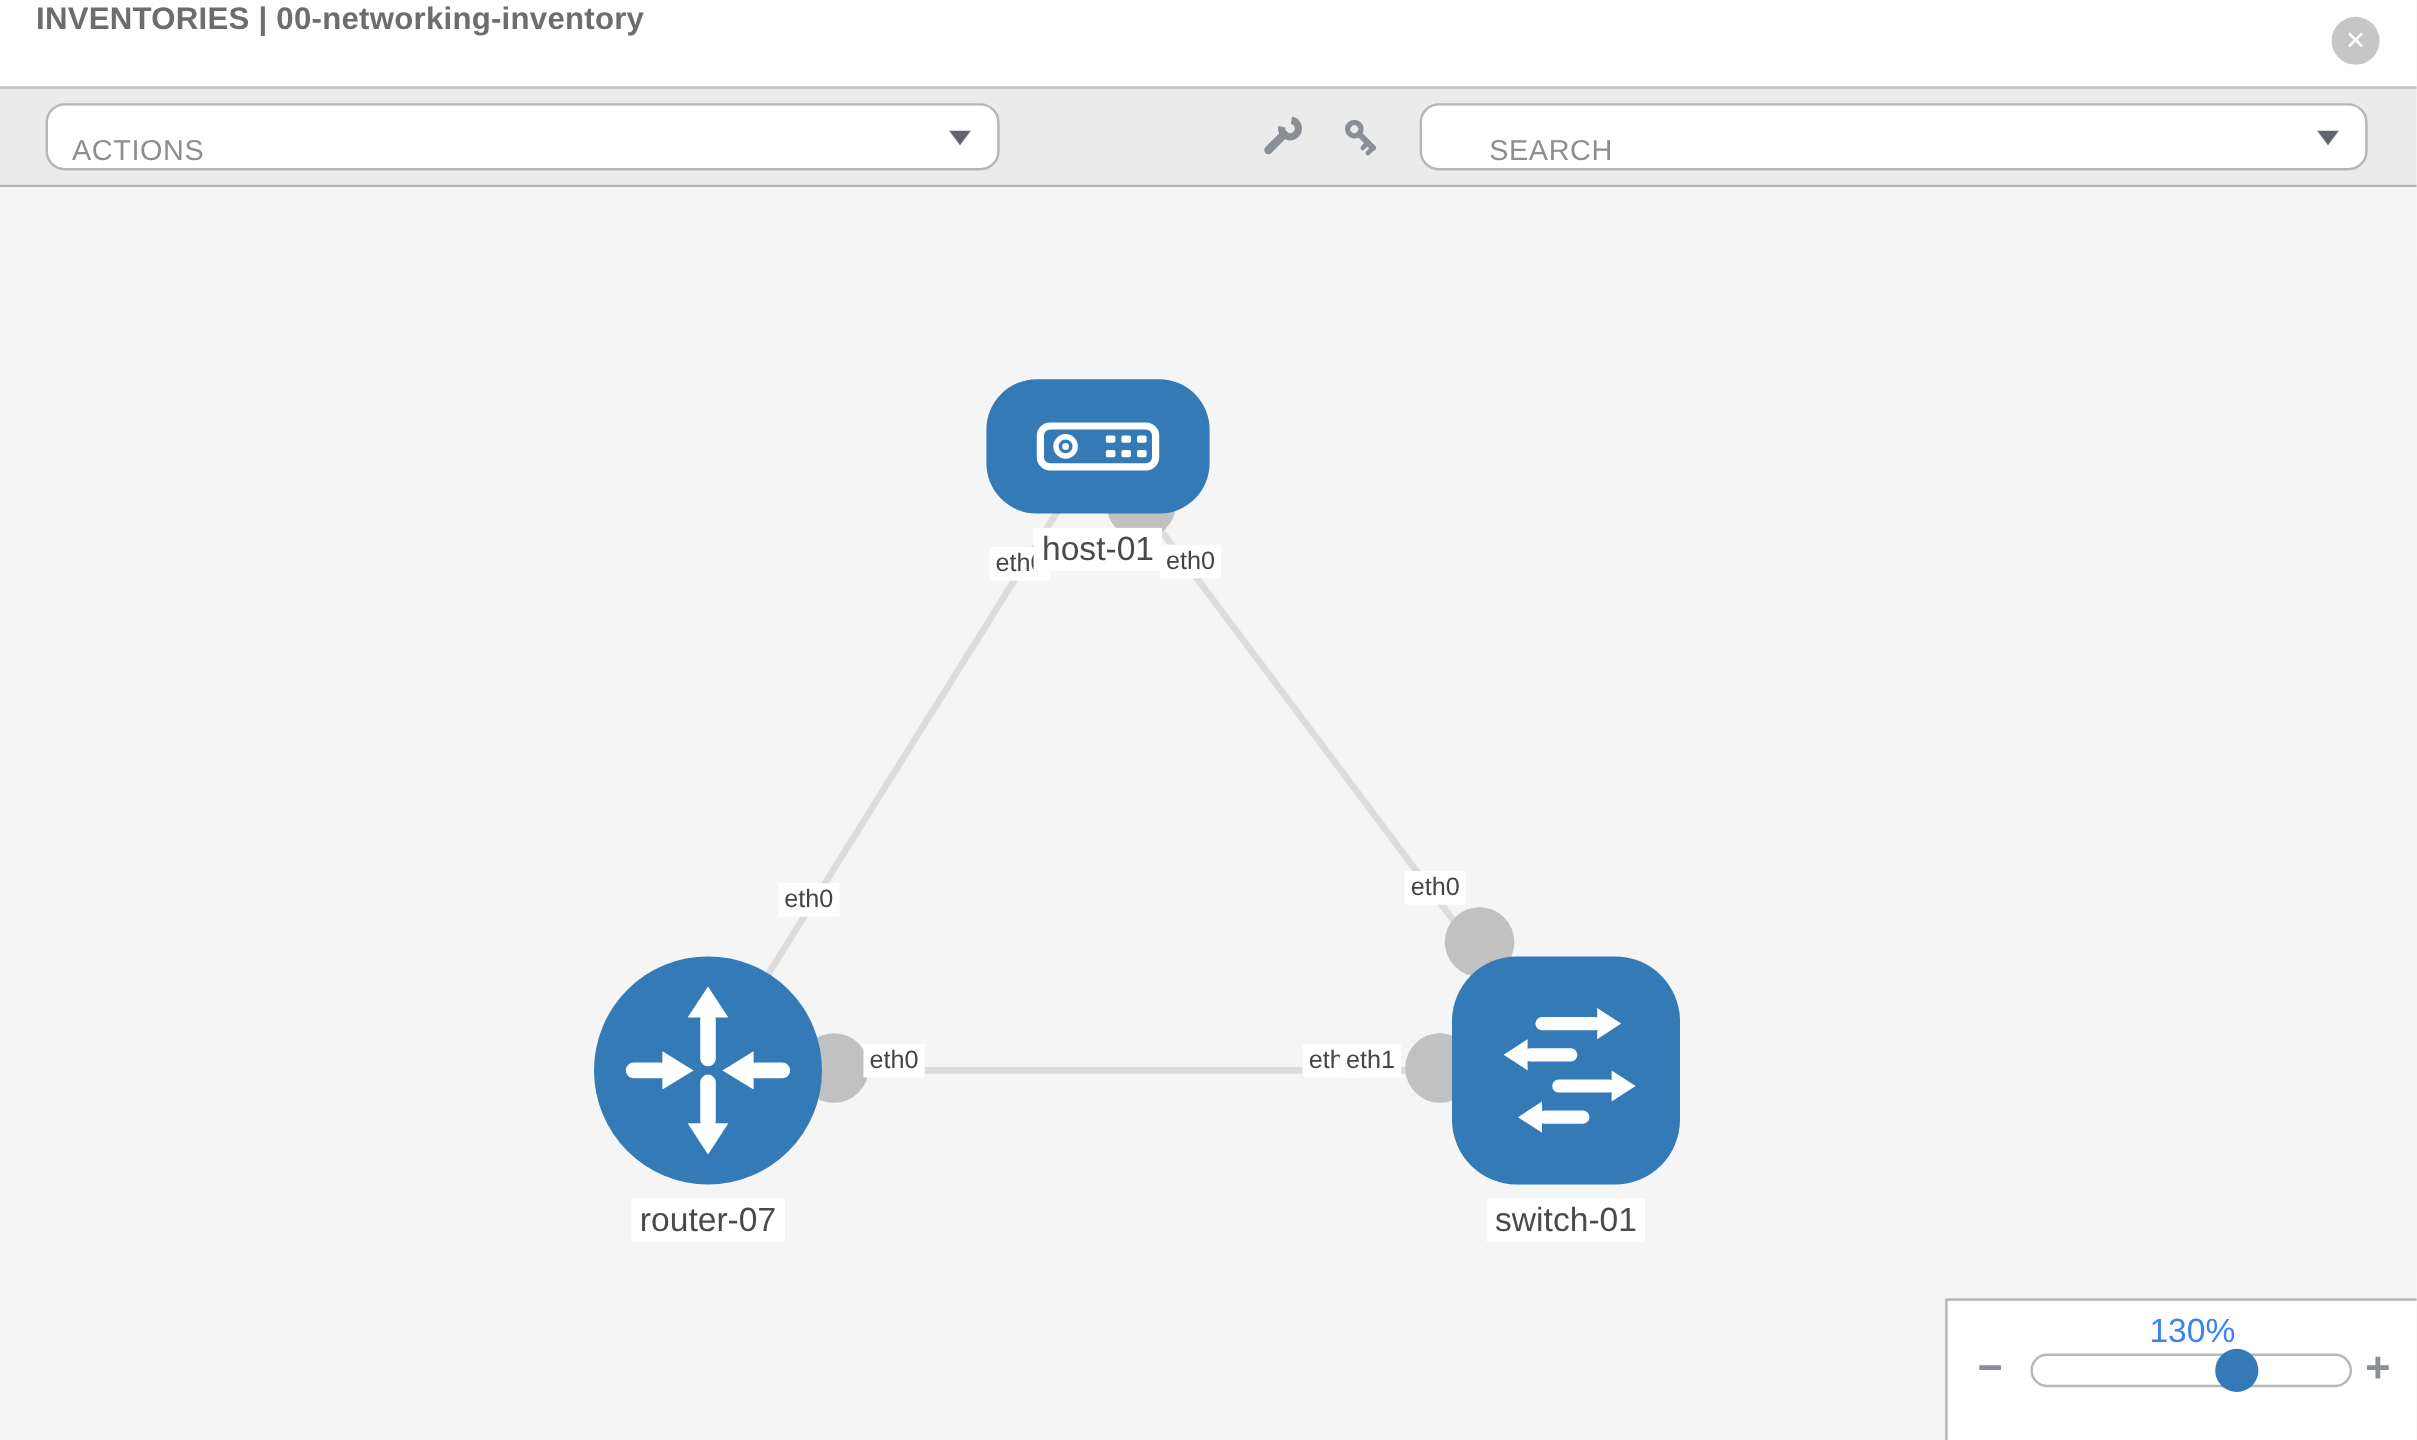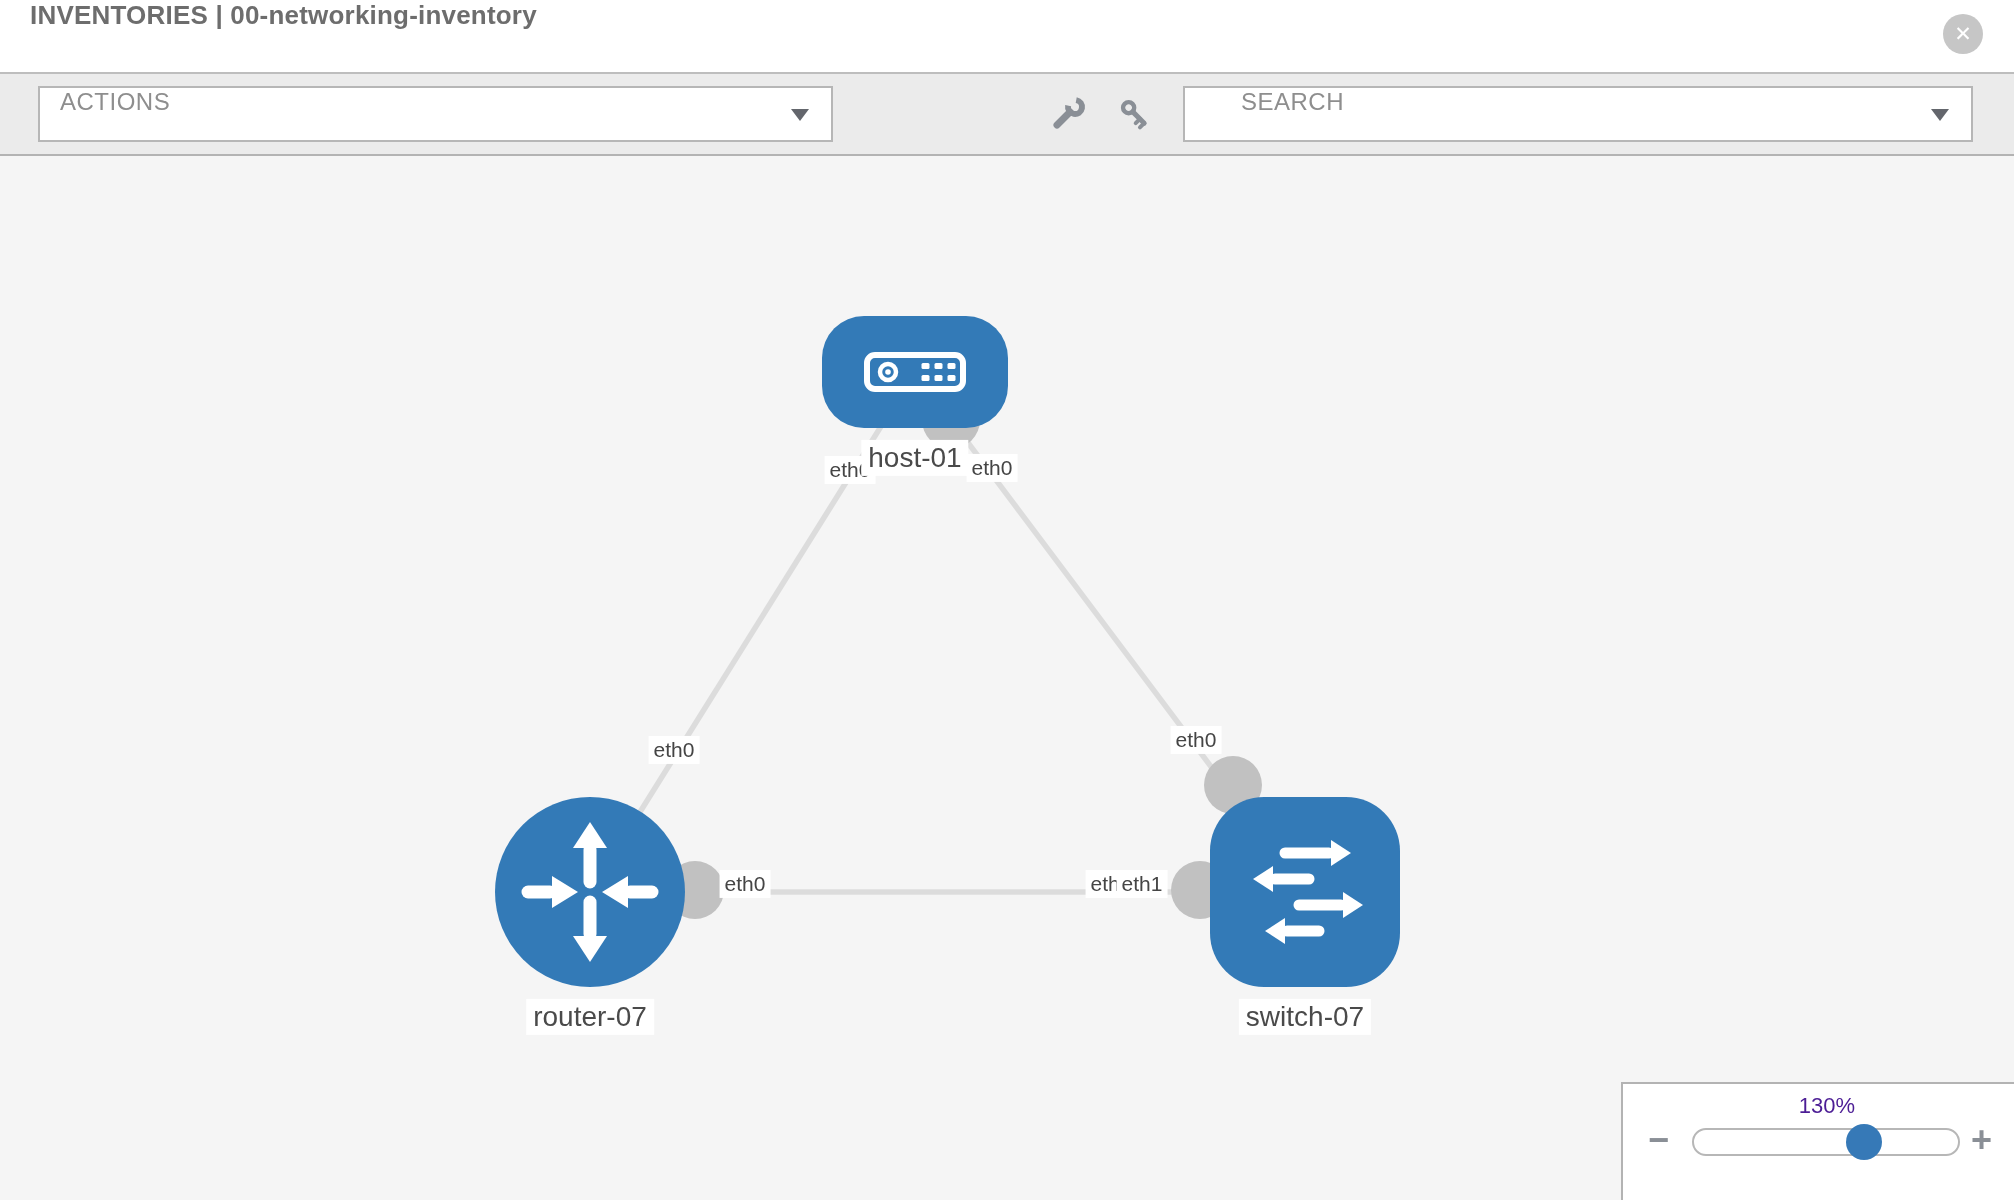--- a/index.html
+++ b/index.html
@@ -21,22 +21,22 @@
     background:#c6c6c6;color:#ffffff;display:flex;align-items:center;justify-content:center;
     font-size:21px;font-weight:bold;cursor:pointer;user-select:none;
   }
   
   .toolbar{
     position:absolute;top:72px;left:0;width:2014px;height:80px;background:#ebebeb;
     border-top:2px solid #bdbdbd;border-bottom:2px solid #b3b3b3;box-sizing:content-box;
   }
   .select-box{
     position:absolute;top:12px;height:56px;background:#ffffff;
-    border:2px solid #b6b6b6;border-radius:0;box-sizing:border-box;
-    display:flex;align-items:flex-start;cursor:pointer;
+    border:2px solid #b6b6b6;border-radius:16px;box-sizing:border-box;
+    display:flex;align-items:flex-end;cursor:pointer;
   }
   .select-box .select-label{
     margin-left:20px;font-size:24px;color:#8e8e8e;letter-spacing:.5px;
   }
   .select-caret{
     position:absolute;right:22px;top:50%;margin-top:-5px;width:0;height:0;
     border-left:9px solid transparent;border-right:9px solid transparent;
     border-top:12px solid #63666c;
   }
   .actions-box{left:38px;width:795px;}
@@ -60,21 +60,21 @@
   .chip-node{
     font-size:28px;color:#4a4a4a;padding:2px 7px;
   }
   
   .zoom-panel{
     position:absolute;left:1621px;top:1082px;width:400px;height:125px;
     background:#ffffff;border:2px solid #b3b3b3;box-sizing:border-box;
   }
   .zoom-level{
     position:absolute;left:134px;top:9px;width:140px;text-align:center;
-    font-size:22px;color:#4c1d95;
+    font-size:28px;color:#3b82f6;
   }
   .zoom-minus,.zoom-plus{
     position:absolute;top:38px;font-size:36px;font-weight:bold;color:#8a8f96;
     cursor:pointer;user-select:none;line-height:1;
   }
   .zoom-minus{left:25px;}
   .zoom-plus{left:348px;}
   .zoom-track{
     position:absolute;left:69px;top:44px;width:268px;height:28px;border-radius:15px;
     background:#ffffff;border:2px solid #b7b7b7;box-sizing:border-box;cursor:pointer;
@@ -185,21 +185,21 @@
     <div class="labels-layer" id="labels-layer">
         <div class="chip" style="left: 850px; top: 314px;">eth0</div>
         <div class="chip" style="left: 674px; top: 594px;">eth0</div>
         <div class="chip" style="left: 992px; top: 312px;">eth0</div>
         <div class="chip" style="left: 1196px; top: 584px;">eth0</div>
         <div class="chip" style="left: 745px; top: 728px;">eth0</div>
         <div class="chip" style="left: 1111px; top: 728px;">eth0</div>
         <div class="chip" style="left: 1142px; top: 728px;">eth1</div>
         <div class="chip chip-node" style="left: 915px; top: 302px;">host-01</div>
         <div class="chip chip-node" style="left: 590px; top: 861px;">router-07</div>
-        <div class="chip chip-node" style="left: 1305px; top: 861px;">switch-07</div>
+        <div class="chip chip-node" style="left: 1305px; top: 861px;">switch-01</div>
       </div>
   </div>
 
   <div class="zoom-panel">
     <div class="zoom-level">130%</div>
     <div class="zoom-minus">−</div>
     <div class="zoom-track">
       <div class="zoom-thumb"></div>
     </div>
     <div class="zoom-plus">+</div>

